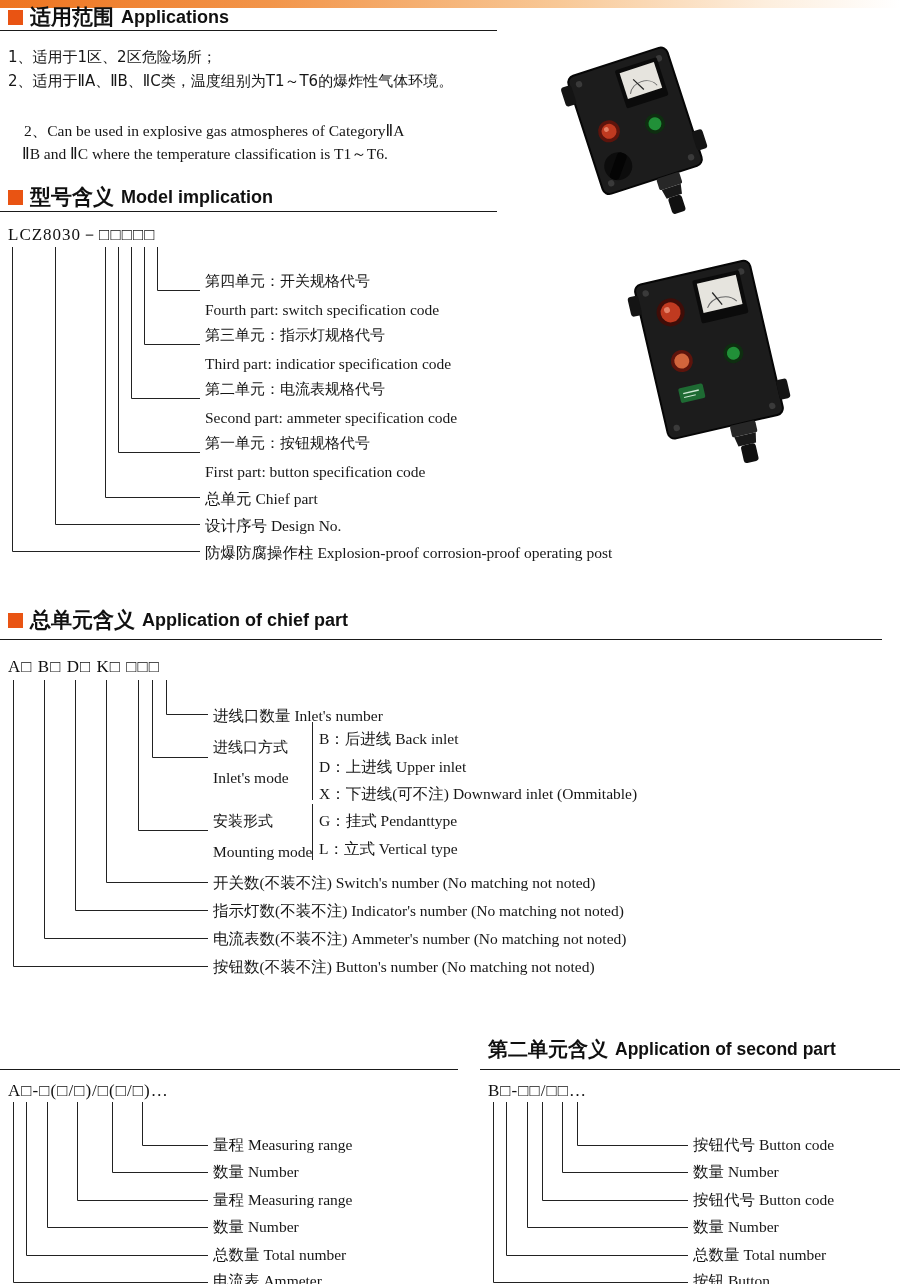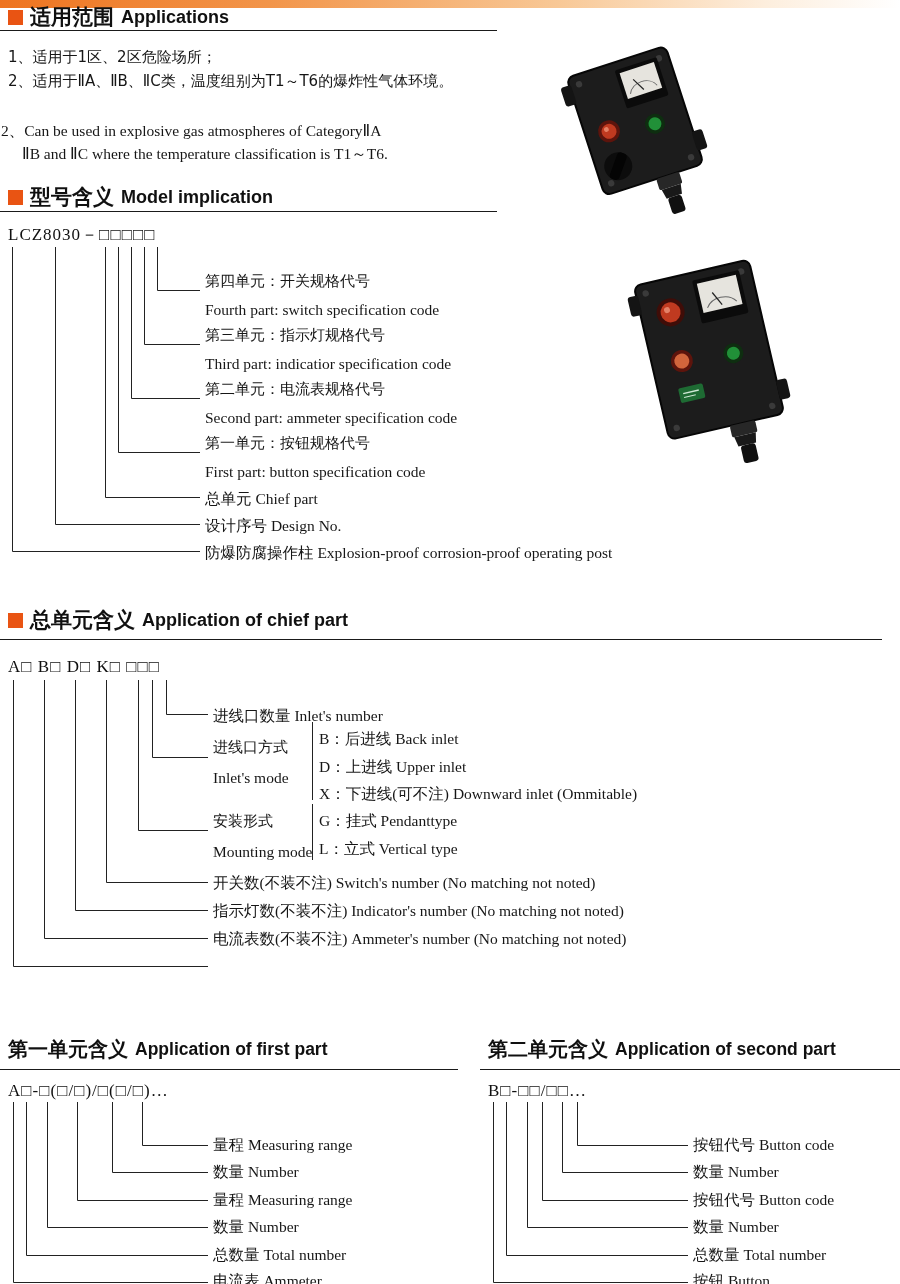--- a/index.html
+++ b/index.html
@@ -73,21 +73,21 @@
     </g>
   </svg>
 
   <div class="hdr" style="left:8px; top:3px;">
     <span class="sq"></span>
     <span class="hzh">适用范围</span>
     <span class="hen">Applications</span>
   </div>
   <div class="t zh" style="left:8px; top:48px;">1、适用于1区、2区危险场所；</div>
   <div class="t zh" style="left:8px; top:72px;">2、适用于ⅡA、ⅡB、ⅡC类，温度组别为T1～T6的爆炸性气体环境。</div>
-  <div class="t sr" style="left:1px; top:121px;">2、Can be used in explosive gas atmospheres of CategoryⅡA</div>
+  <div class="t sr" style="left:24px; top:121px;">2、Can be used in explosive gas atmospheres of CategoryⅡA</div>
   <div class="t sr" style="left:22px; top:144px;">ⅡB and ⅡC where the temperature classification is T1～T6.</div>
 
   <div class="photo" style="left:540px; top:36px;">
     <svg width="200" height="205" viewBox="0 0 200 205">
       <g transform="rotate(-18 100 100)">
         <rect x="48" y="22" width="104" height="124" rx="7" fill="#1c1c1c" stroke="#060606" stroke-width="2"></rect>
         <rect x="39" y="30" width="11" height="20" rx="3" fill="#141414"></rect>
         <rect x="150" y="112" width="11" height="20" rx="3" fill="#141414"></rect>
         <circle cx="58" cy="32" r="3.2" fill="#3a3a3a"></circle>
         <circle cx="142" cy="32" r="3.2" fill="#3a3a3a"></circle>
@@ -174,25 +174,22 @@
   <div class="t sr" style="left:319px; top:729px;">B：后进线 Back inlet</div>
   <div class="t sr" style="left:319px; top:757px;">D：上进线 Upper inlet</div>
   <div class="t sr" style="left:319px; top:784px;">X：下进线(可不注) Downward inlet (Ommitable)</div>
   <div class="t zh" style="left:213px; top:812px;">安装形式</div>
   <div class="t sr" style="left:213px; top:842px;">Mounting mode</div>
   <div class="t sr" style="left:319px; top:811px;">G：挂式 Pendanttype</div>
   <div class="t sr" style="left:319px; top:839px;">L：立式 Vertical type</div>
   <div class="t sr" style="left:213px; top:873px;">开关数(不装不注) Switch's number (No matching not noted)</div>
   <div class="t sr" style="left:213px; top:901px;">指示灯数(不装不注) Indicator's number (No matching not noted)</div>
   <div class="t sr" style="left:213px; top:929px;">电流表数(不装不注) Ammeter's number (No matching not noted)</div>
-
-  <div class="hdr" style="left:8px; top:1036px;">
-    <span class="hzh2">第一单元含义</span>
-    <span class="hen2">Application of first part</span>
-  </div>
+  <div class="t sr" style="left:213px; top:957px;">按钮数(不装不注) Button's number (No matching not noted)</div>
+
   <div class="t code" style="left:8px; top:1080px;">A□-□(□/□)/□(□/□)…</div>
   <div class="t sr" style="left:213px; top:1135px;">量程 Measuring range</div>
   <div class="t sr" style="left:213px; top:1162px;">数量 Number</div>
   <div class="t sr" style="left:213px; top:1190px;">量程 Measuring range</div>
   <div class="t sr" style="left:213px; top:1217px;">数量 Number</div>
   <div class="t sr" style="left:213px; top:1245px;">总数量 Total number</div>
   <div class="t sr" style="left:213px; top:1271px;">电流表 Ammeter</div>
 
   <div class="hdr" style="left:488px; top:1036px;">
     <span class="hzh2">第二单元含义</span>

